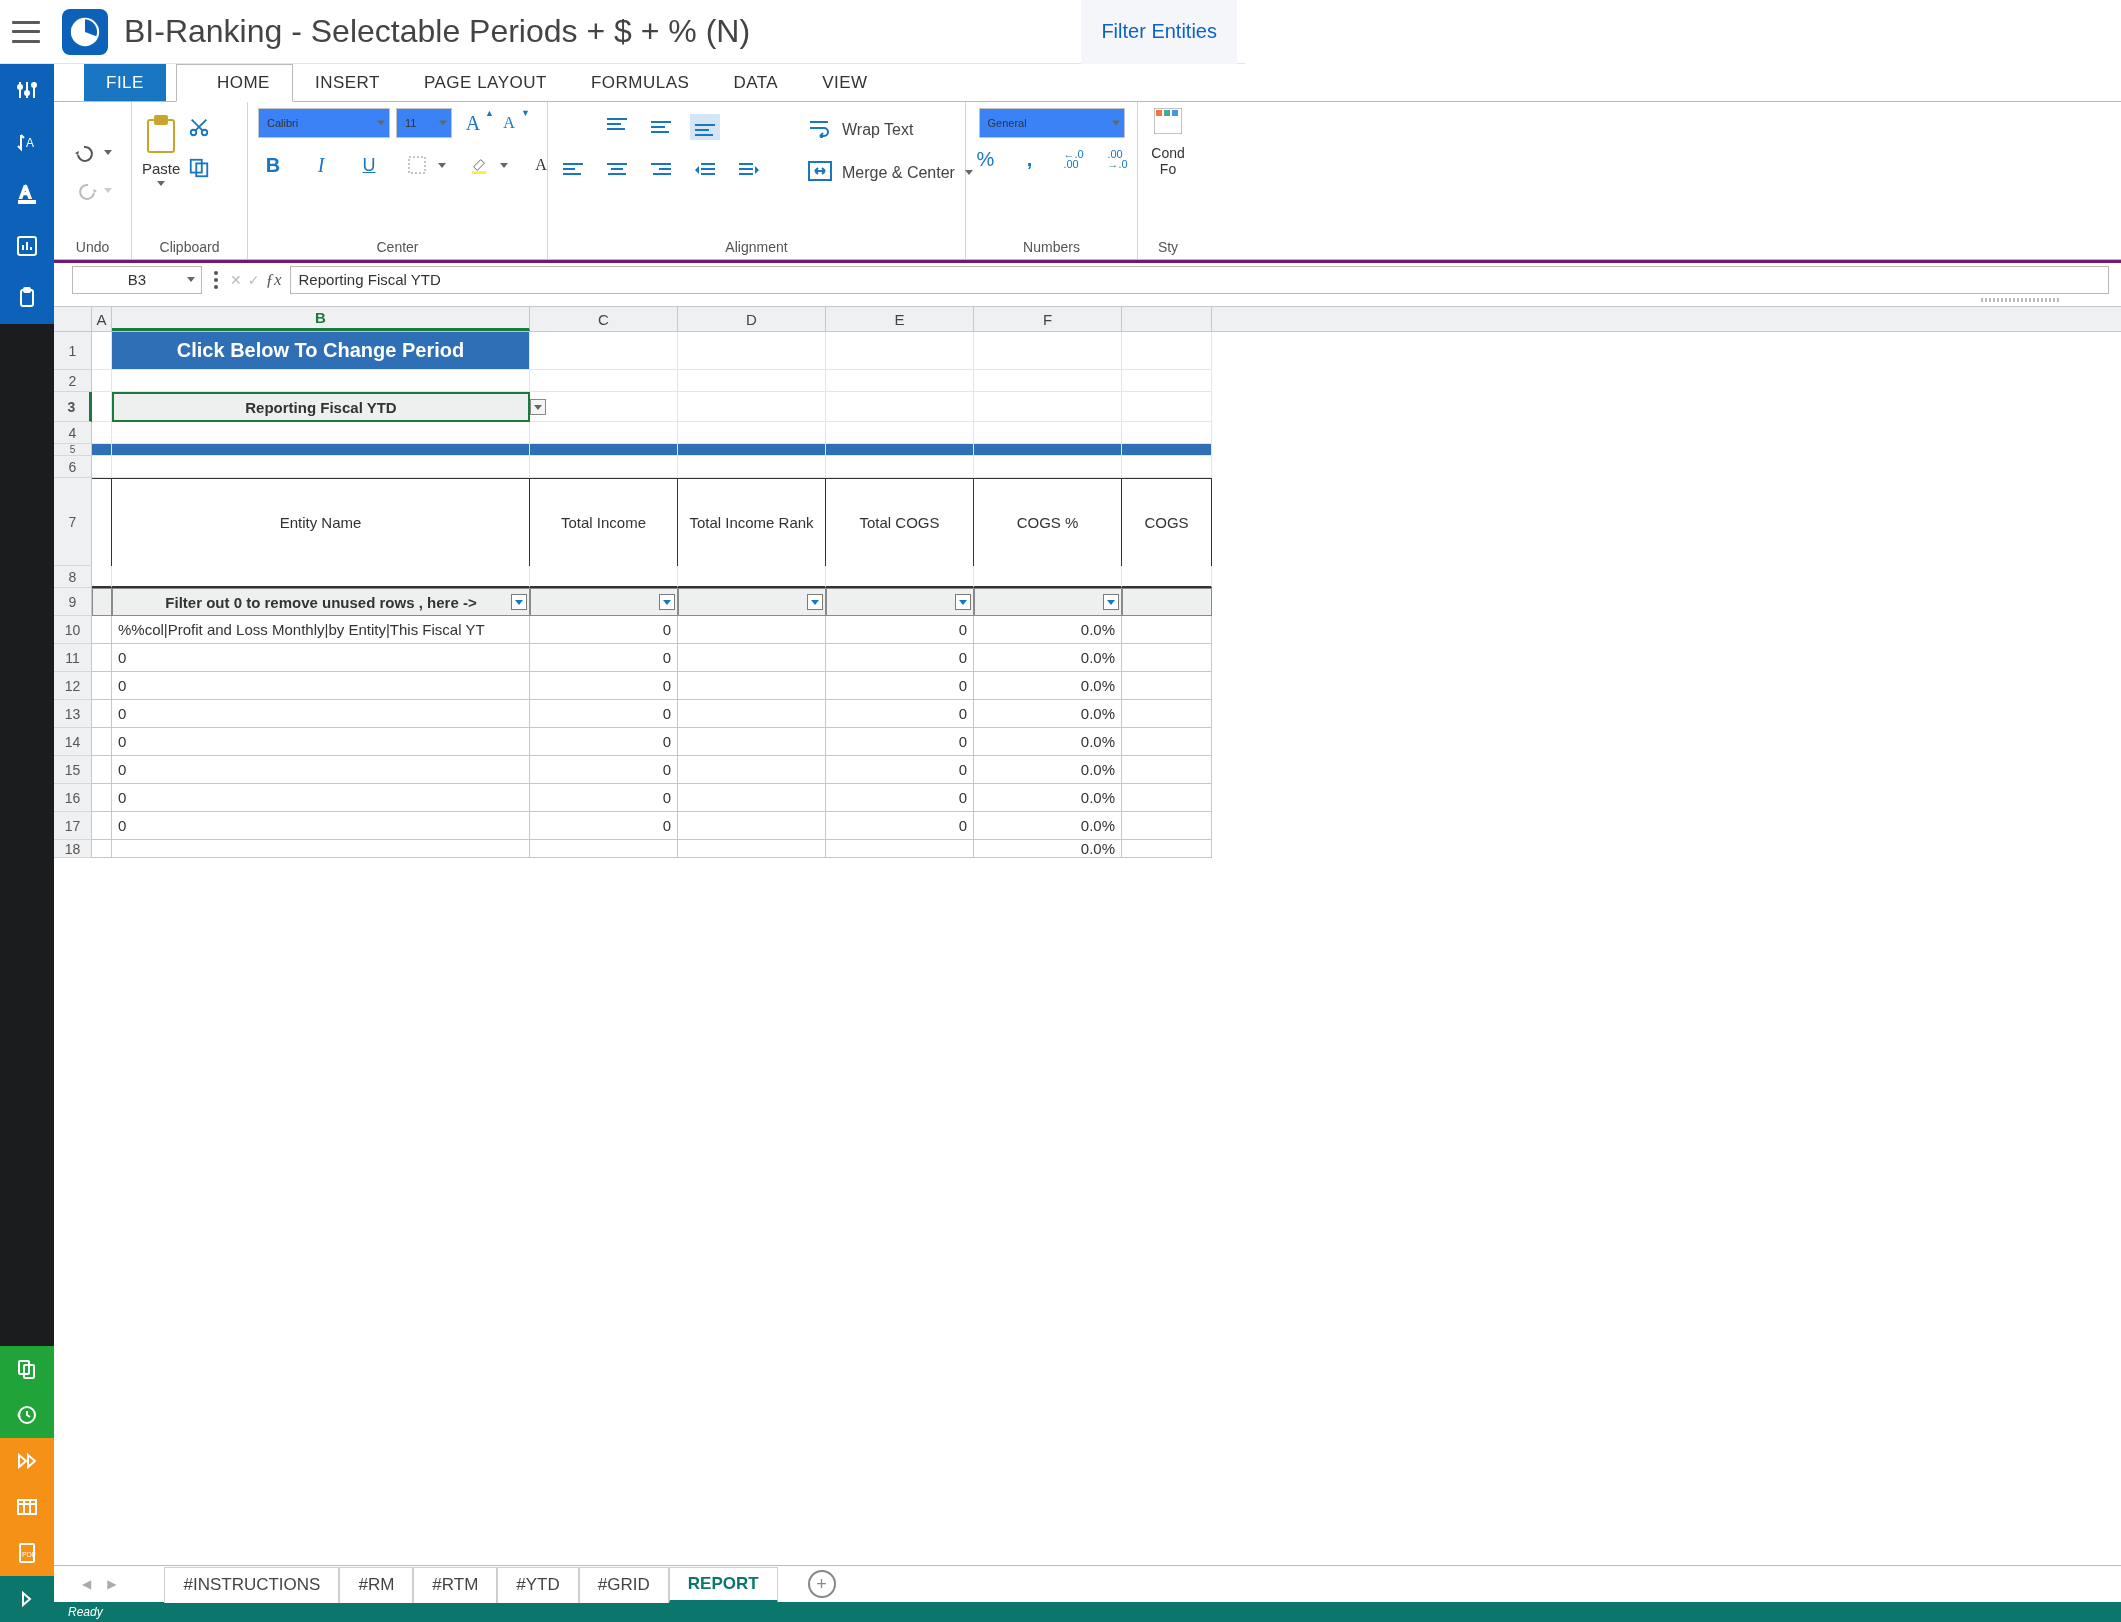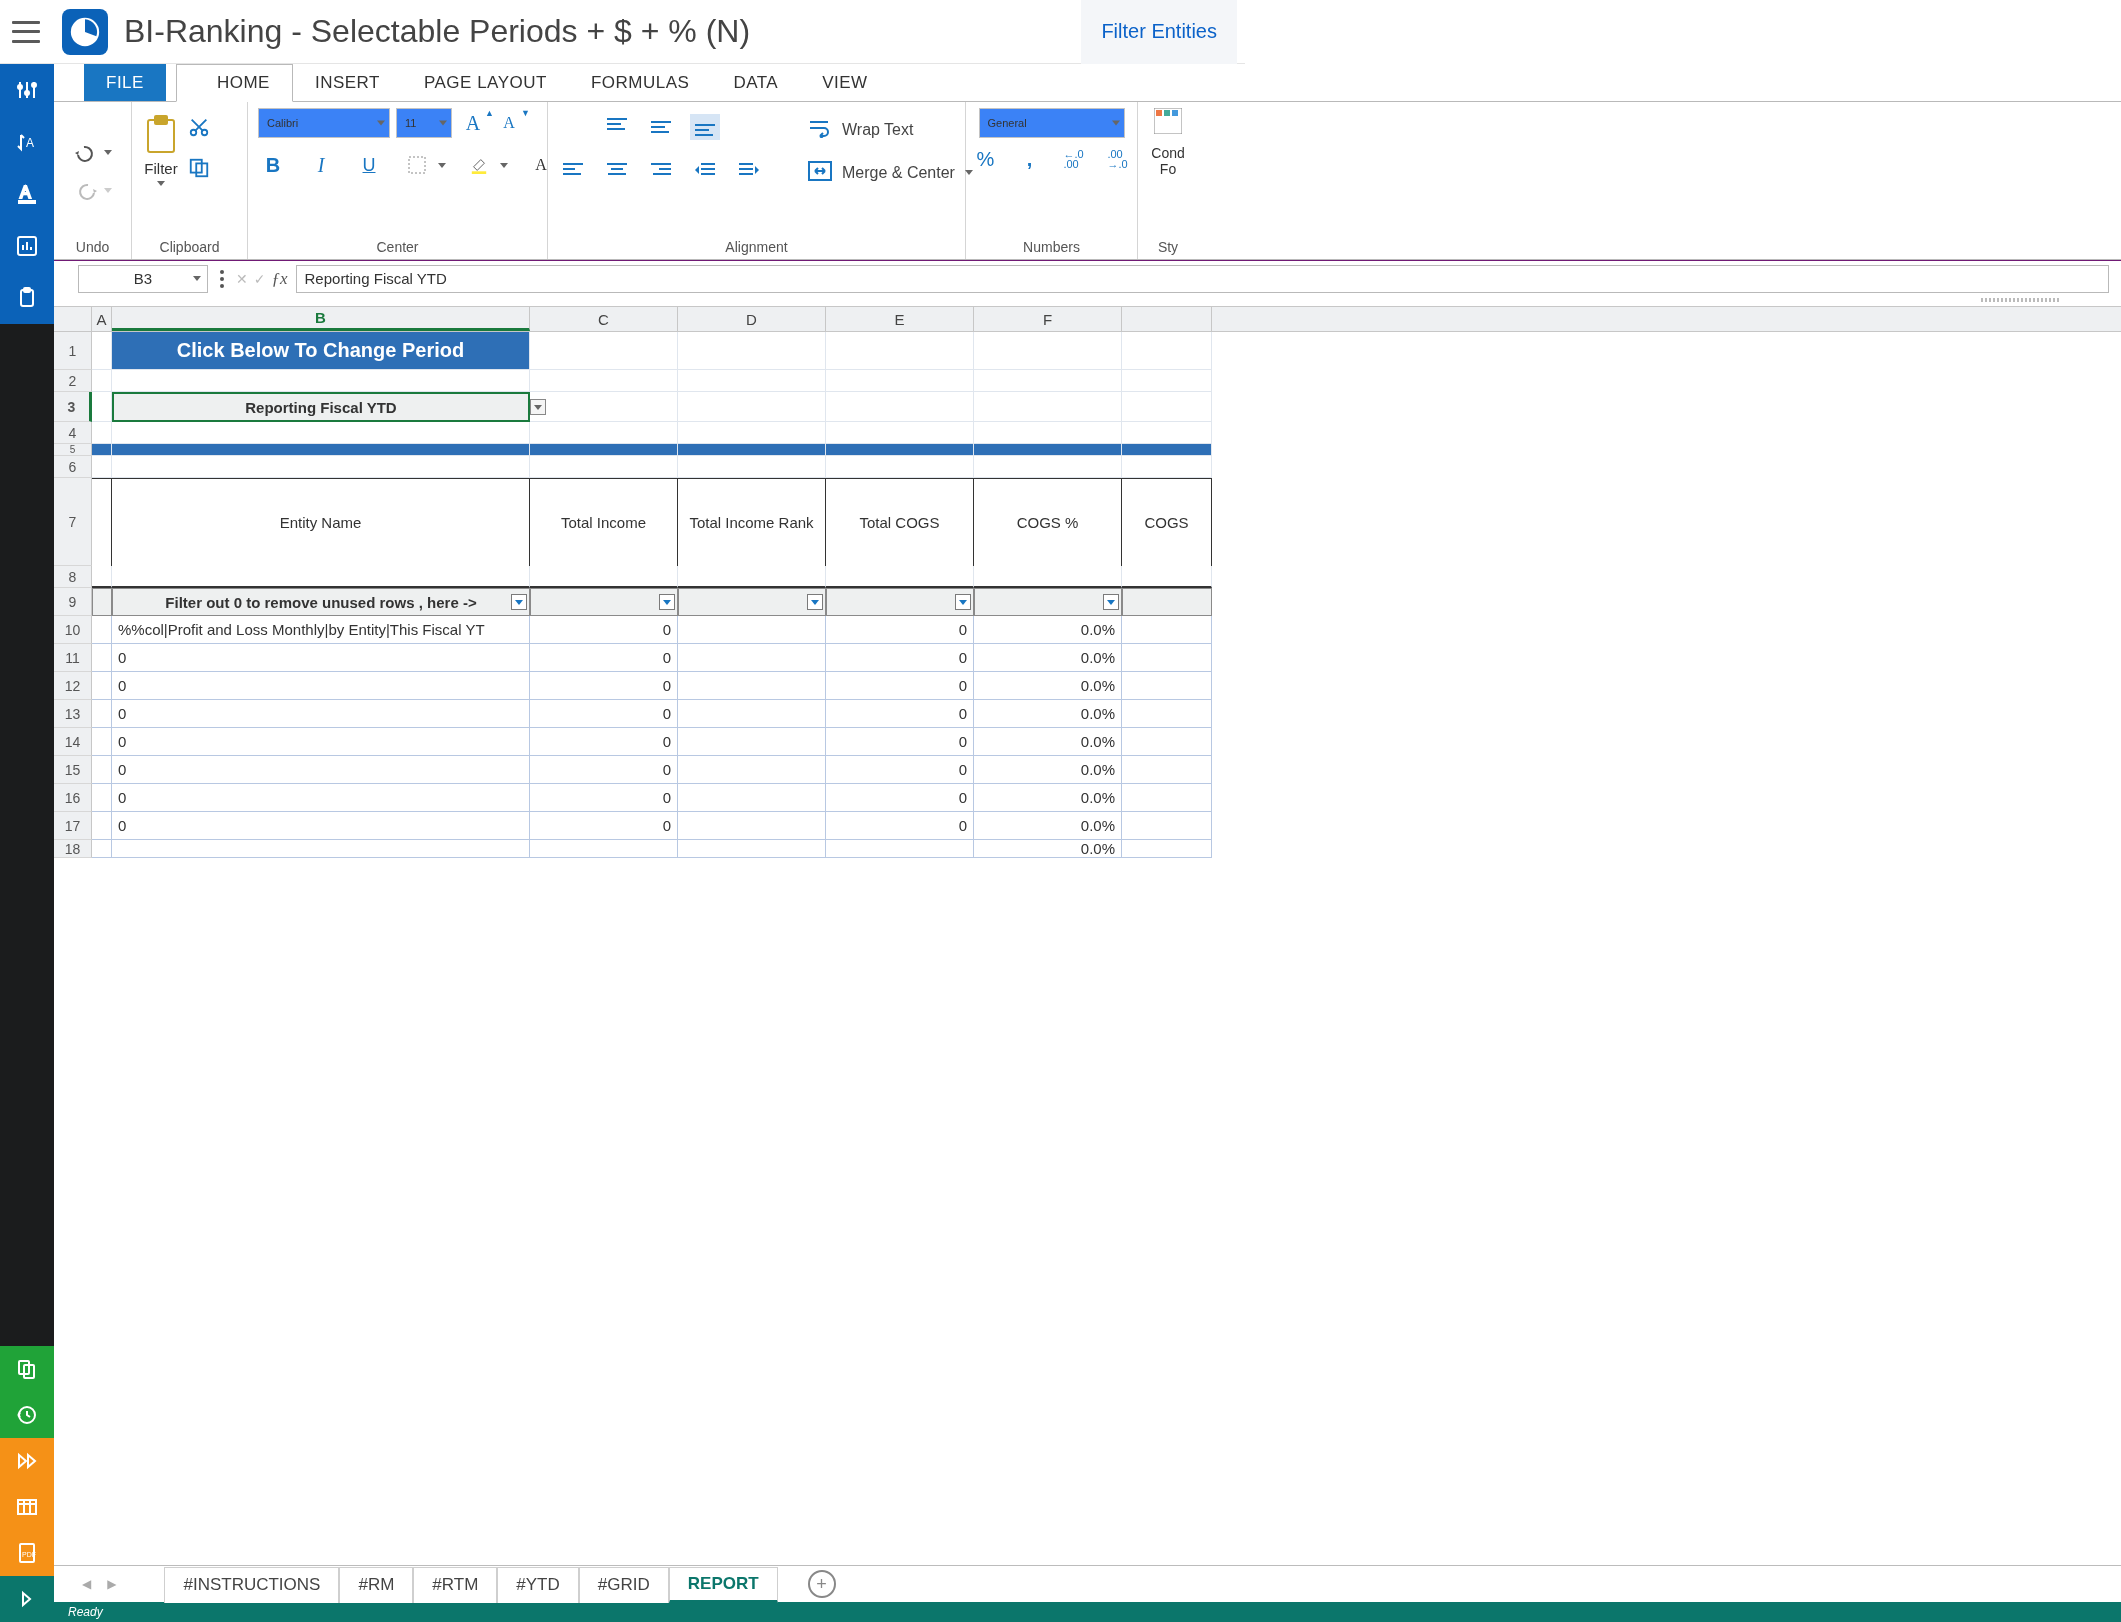--- a/index.html
+++ b/index.html
@@ -46,21 +46,21 @@
   .rb-row { display:flex; align-items:center; gap:6px; }
   .mini { width:30px; height:26px; display:flex; align-items:center; justify-content:center; cursor:pointer; }
   .dd-box { border:1px solid #c3c3c3; background:#3b82f6; height:30px; display:flex; align-items:center; padding:0 20px 0 8px; font-size:11px; position:relative; cursor:pointer; }
   .dd-box .caret { position:absolute; right:4px; top:50%; transform:translateY(-50%); }
   .caret { width:0; height:0; border-left:4px solid transparent; border-right:4px solid transparent; border-top:5px solid #666; display:inline-block; }
   .bigA { font-family:"Times New Roman",serif; font-size:20px; color:#1976c2; position:relative; }
   .bigA .sup { font-size:9px; position:absolute; top:-2px; right:-6px; }
   .txt-btn { font-size:16px; color:#444; cursor:pointer; white-space:nowrap; }
 
   
-  .formula-bar { display:flex; align-items:center; height:36px; border-top:1px solid #701a75; padding:4px 12px 4px 24px; gap:8px; }
+  .formula-bar { display:flex; align-items:center; height:36px; border-top:3px solid #701a75; padding:4px 12px 4px 18px; gap:8px; }
   .name-box { width:130px; height:28px; border:1px solid #b9b9b9; display:flex; align-items:center; justify-content:center; position:relative; font-size:15px; cursor:text; background:#fff;}
   .name-box .caret { position:absolute; right:6px; }
   .dots3 { display:flex; flex-direction:column; gap:3px; padding:0 4px; cursor:pointer; }
   .dots3 span { width:4px; height:4px; border-radius:50%; background:#555; }
   .fx-ctl { display:flex; align-items:center; gap:6px; color:#9a9a9a; }
   .fx-ctl .fx { font-style:italic; font-family:Liberation Serif, serif; color:#555; font-size:17px; }
   .formula-input { flex:1; height:28px; border:1px solid #b9b9b9; padding:0 8px; font-size:15px; display:flex; align-items:center; background:#fff; cursor:text;}
 
   
   .gripper { height:10px; display:flex; justify-content:flex-end; padding-right:60px;}
@@ -239,21 +239,21 @@
       <div class="ribbon-group-label">Undo</div>
     </div>
 
     <div class="ribbon-group" style="width:116px;">
       <div class="ribbon-group-inner">
         <div class="rb-col" style="margin-top:4px;">
           <svg width="38" height="44" viewBox="0 0 38 44">
               <rect x="6" y="8" width="26" height="32" rx="2" fill="#fff" stroke="#c9a52c" stroke-width="2"></rect>
               <rect x="12" y="3" width="14" height="10" rx="2" fill="#c9a52c"></rect>
             </svg>
-          <span style="font-size:15px;color:#333;">Filter</span>
+          <span style="font-size:15px;color:#333;">Paste</span>
           <span class="caret"></span>
         </div>
         <div class="rb-col" style="gap:16px; margin-top:8px;">
           <span><svg width="22" height="22" viewBox="0 0 24 24" stroke="#1976c2" fill="none" stroke-width="2">
                 <circle cx="6" cy="18" r="3"></circle>
                 <circle cx="18" cy="18" r="3"></circle>
                 <path d="M8 16L20 4M16 16L4 4"></path>
               </svg></span>
           <span><svg width="22" height="22" viewBox="0 0 24 24" stroke="#1976c2" fill="none" stroke-width="2">
                 <rect x="3" y="3" width="12" height="14"></rect>

